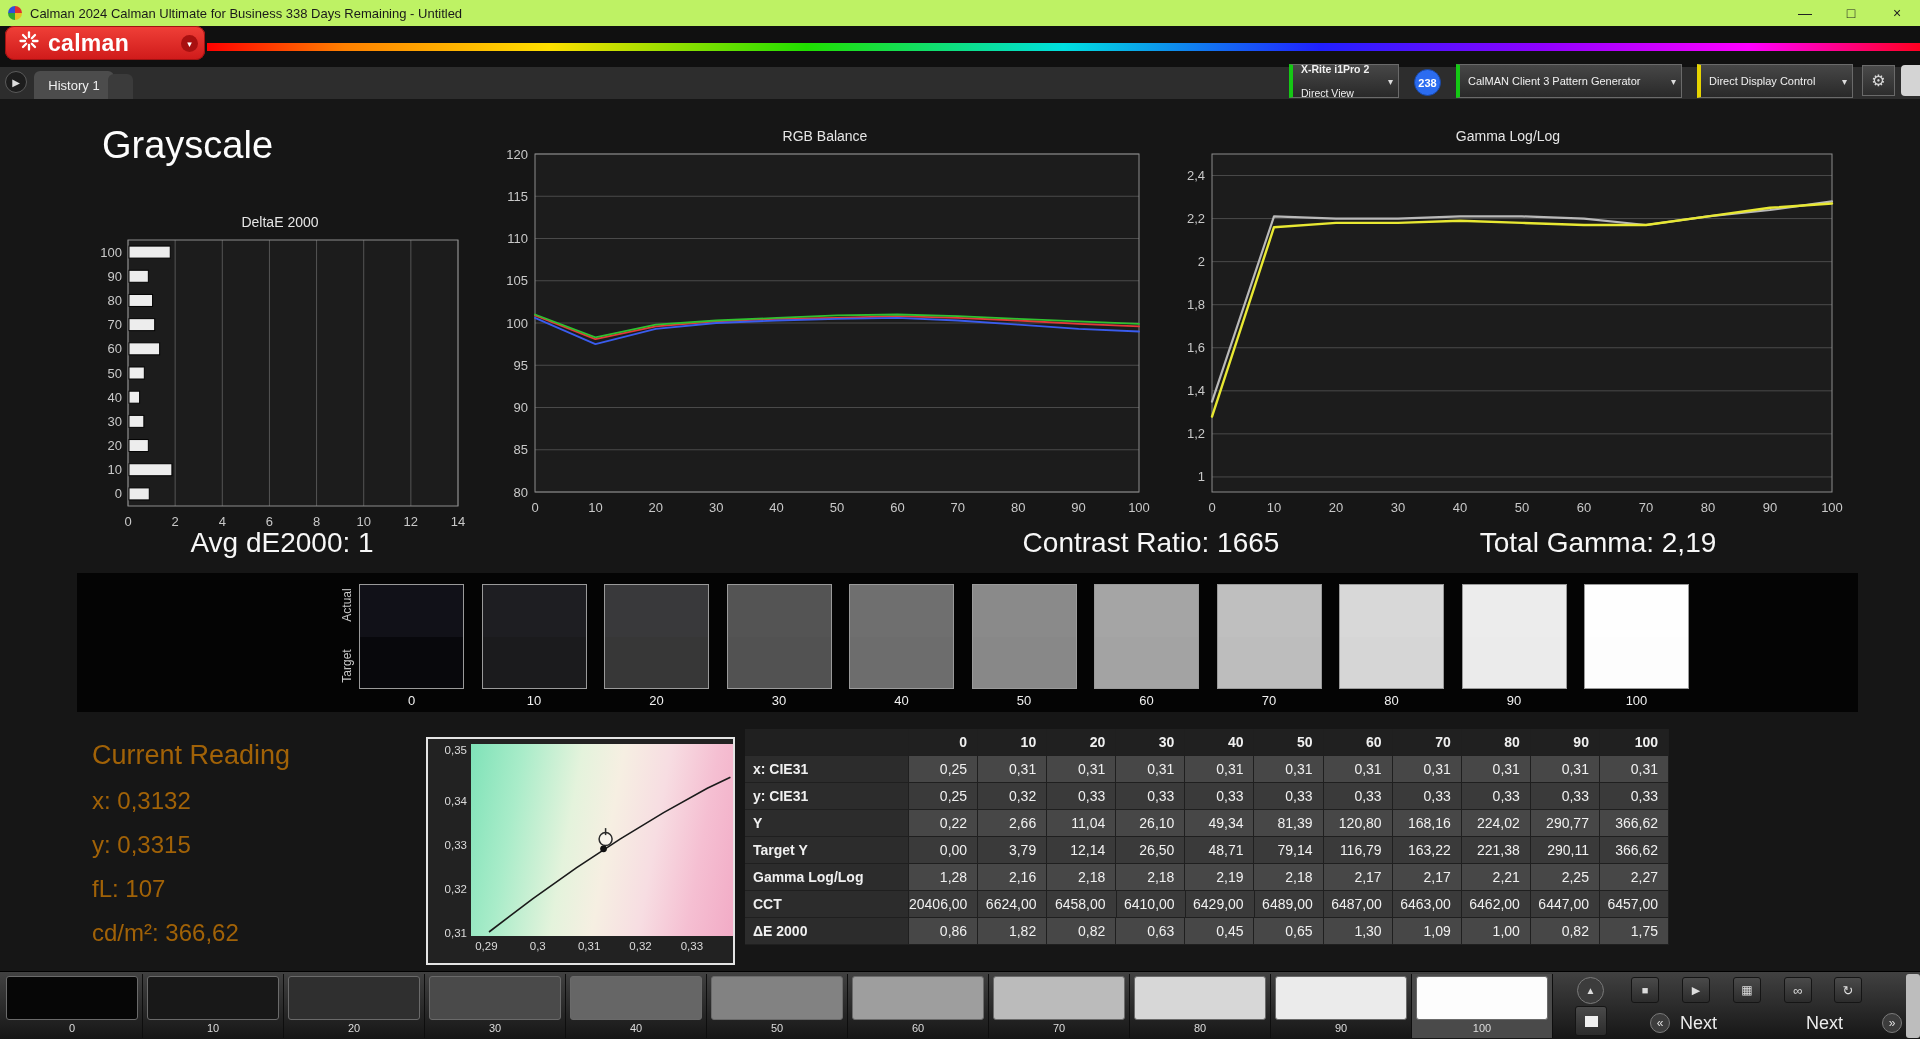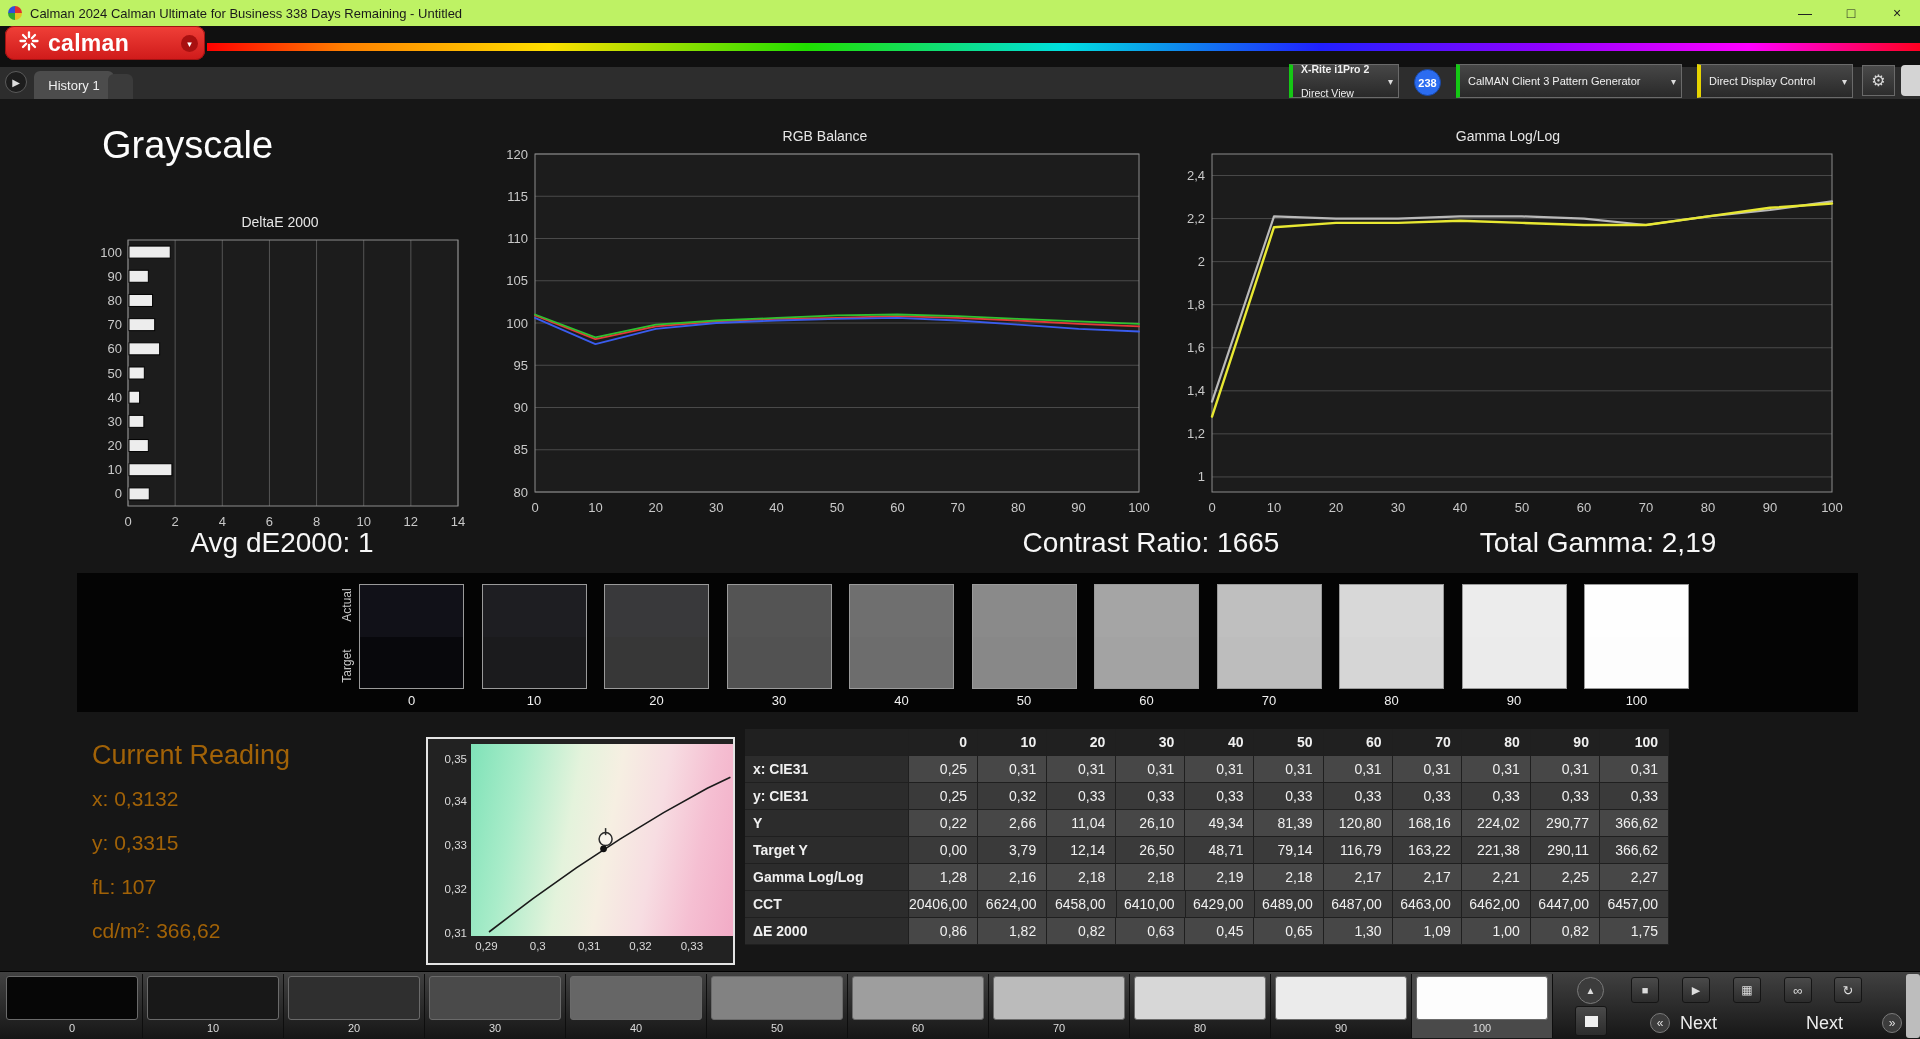--- a/index.html
+++ b/index.html
@@ -59,21 +59,21 @@
   #swatch-row { position:absolute; left:282px; top:11px; display:flex; gap:17.5px; }
   .swatch-cell { width:105px; }
   .swatch { width:105px; height:105px; border:1px solid #9a9a9a; }
   .sw-a { height:52px; }
   .sw-t { height:51px; }
   .swatch-num { text-align:center; color:#f0f0f0; font-size:13px; margin-top:4px; }
 
   
   .current { position:absolute; left:92px; top:740px; color:#a16207; }
   .current h2 { font-size:27px; font-weight:normal; margin-bottom:16px; }
-  .cr-line { font-size:21px; height:44px; }
+  .cr-line { font-size:24px; height:44px; }
 
   
   .cie-panel { position:absolute; left:426px; top:737px; width:309px; height:228px; background:#222; border:2px solid #e4e4e4; }
   .cie-plot { position:absolute; left:43px; top:5px; width:262px; height:192px;
     background:linear-gradient(100deg,#7fe2b8 0%,#a9ecc9 18%,#e4f3dc 38%,#f6efe2 52%,#f7dde2 68%,#f5bfd2 84%,#f2abc6 100%); }
   .cie-plot svg { position:absolute; left:0; top:0; }
   .cie-ylab { position:absolute; left:2px; width:37px; text-align:right; font-size:11.5px; color:#dcdcdc; }
   .cie-xlab { position:absolute; top:201px; width:40px; text-align:center; font-size:11.5px; color:#dcdcdc; }
 
   
@@ -384,21 +384,21 @@
 
   <div class="cie-panel" id="cie-panel">
     <div class="cie-plot" id="cie-plot">
       <svg id="cie-svg" width="262" height="192">
           <path d="M 18.0 188.0 L 61.6 154.8 L 105.3 123.9 L 149.0 95.1 L 192.6 68.6 L 236.3 44.2 L 259.4 33.2" fill="none" stroke="#1a1a1a" stroke-width="1.6"></path>
           <circle cx="134.59607843137246" cy="95.11520737327174" r="6.5" fill="rgba(255,255,255,0.35)" stroke="#2b2b2b" stroke-width="1.5"></circle>
           <line x1="134.59607843137246" y1="84.11520737327174" x2="134.59607843137246" y2="91.11520737327174" stroke="#2b2b2b" stroke-width="1.5"></line>
           <circle cx="132.54117647058834" cy="104.84792626728111" r="3.4" fill="#111"></circle>
         </svg>
     </div>
-  <div class="cie-ylab" style="top: 14px;">0,35</div>
+  <div class="cie-ylab" style="top: 5px;">0,35</div>
       <div class="cie-ylab" style="top: 55.5115px;">0,34</div>
       <div class="cie-ylab" style="top: 99.7512px;">0,33</div>
       <div class="cie-ylab" style="top: 143.991px;">0,32</div>
       <div class="cie-ylab" style="top: 188.23px;">0,31</div>
       <div class="cie-xlab" style="left: 38.4118px;">0,29</div>
       <div class="cie-xlab" style="left: 89.7843px;">0,3</div>
       <div class="cie-xlab" style="left: 141.157px;">0,31</div>
       <div class="cie-xlab" style="left: 192.529px;">0,32</div>
       <div class="cie-xlab" style="left: 243.902px;">0,33</div>
     </div>

